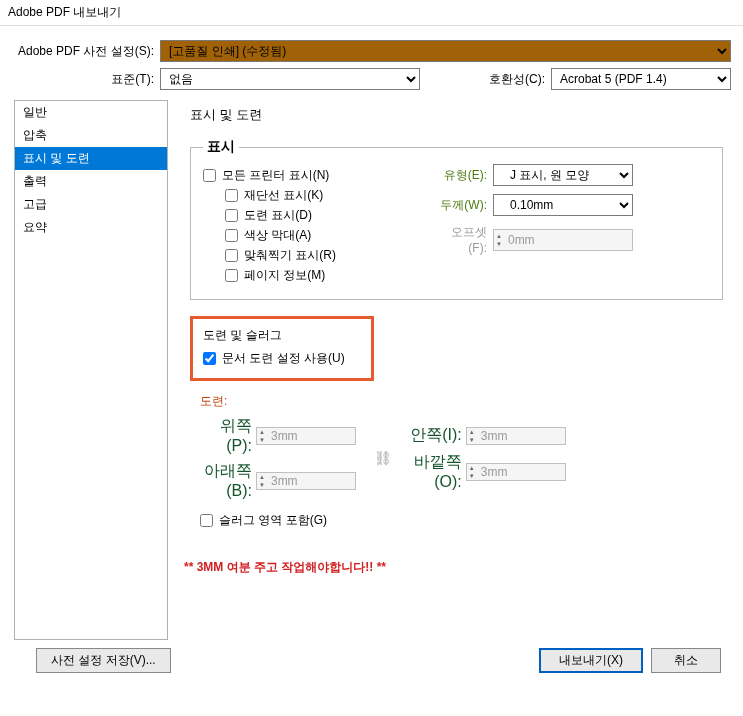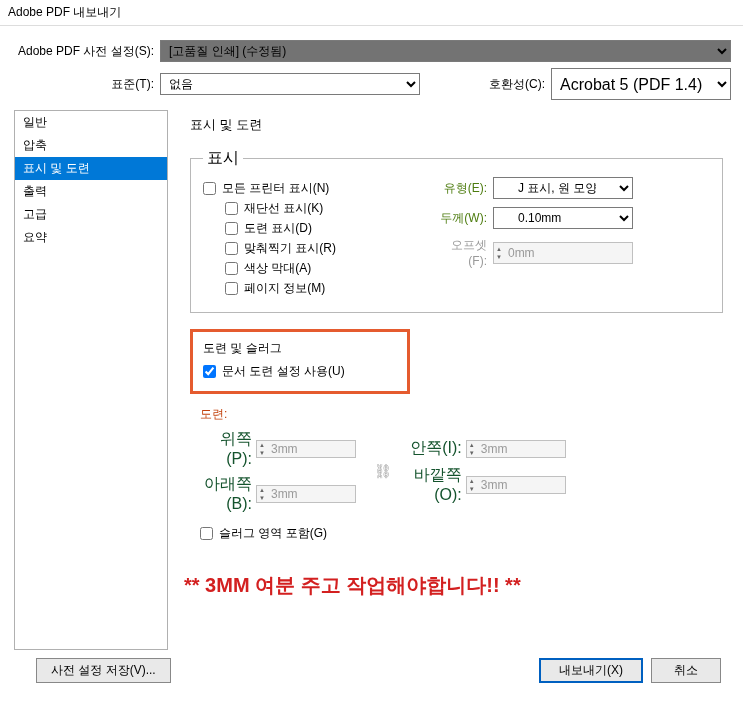--- a/index.html
+++ b/index.html
@@ -30,21 +30,21 @@
       width: 146px;
       text-align: right;
       padding-right: 6px;
     }
     .top-row select {
       flex: 1;
       margin-right: 4px;
       font-size: 12px;
       height: 22px;
       border: 1px solid #7a7a7a;
-      background: #737373;
+      background: #a16207;
       padding: 1px 4px;
     }
     .second-row {
       display: flex;
       align-items: center;
       margin-bottom: 10px;
     }
     .second-row .label-left {
       width: 146px;
       text-align: right;
@@ -58,22 +58,22 @@
       background: #fff;
       padding: 1px 4px;
     }
     .second-row .label-right {
       flex: 0 0 auto;
       margin-left: auto;
       padding-right: 6px;
     }
     .second-row .sel-right {
       width: 180px;
-      font-size: 16px;
-      height: 32px;
+      font-size: 12px;
+      height: 22px;
       border: 1px solid #7a7a7a;
       background: #fff;
       padding: 1px 4px;
       margin-right: 4px;
     }
     .main-area {
       display: flex;
       gap: 0;
       height: 540px;
     }
@@ -100,22 +100,23 @@
       font-size: 13px;
       margin-bottom: 14px;
     }
     fieldset.group {
       border: 1px solid #b8b8b8;
       padding: 8px 12px 12px 12px;
       margin-bottom: 16px;
       position: relative;
     }
     fieldset.group > legend {
-      font-size: 16px;
+      font-size: 14px;
       padding: 0 4px;
+      font-weight: bold;
     }
     .marks-row {
       display: flex;
       gap: 10px;
     }
     .marks-left {
       flex: 0 0 220px;
     }
     .marks-right {
       flex: 1;
@@ -175,26 +176,26 @@
     .spin-val {
       flex: 1;
       padding: 0 4px;
       font-size: 12px;
     }
     select {
       font-size: 12px;
       height: 22px;
       border: 1px solid #7a7a7a;
       background: #fff;
-      padding: 1px 20px;
+      padding: 1px 12px;
     }
     .highlight-box {
       border: 3px solid #e55b2f;
       padding: 8px 10px;
-      width: 220px;
+      width: 184px;
       margin-bottom: 12px;
     }
     .highlight-box .hl-title {
       margin-bottom: 6px;
     }
     .bleed-section {
       margin-left: 10px;
     }
     .bleed-title {
       color: #c2410c;
@@ -226,21 +227,21 @@
       width: 100px;
     }
     .link-icon {
       color: #999;
       font-size: 14px;
       padding: 0 6px;
     }
     .warning {
       color: #d32020;
       font-weight: bold;
-      font-size: 20px;
+      font-size: 12px;
       margin-top: 30px;
       margin-left: -6px;
     }
     .bottom-bar {
       display: flex;
       align-items: center;
       padding: 8px 14px;
     }
     .btn {
       font-size: 12px;
@@ -306,25 +307,25 @@
             <div class="check-line indent">
               <input type="checkbox" style="">
               <span>재단선 표시(K)</span>
             </div>
             <div class="check-line indent">
               <input type="checkbox" style="">
               <span>도련 표시(D)</span>
             </div>
             <div class="check-line indent">
               <input type="checkbox" style="">
+              <span>색상 막대(A)</span>
+            </div>
+            <div class="check-line indent">
+              <input type="checkbox" style="">
               <span>맞춰찍기 표시(R)</span>
-            </div>
-            <div class="check-line indent">
-              <input type="checkbox" style="">
-              <span>색상 막대(A)</span>
             </div>
             <div class="check-line indent">
               <input type="checkbox" style="">
               <span>페이지 정보(M)</span>
             </div>
           </div>
           <div class="marks-right">
             <div class="label-sel-row">
               <span class="lbl">유형(E):</span>
               <select>

